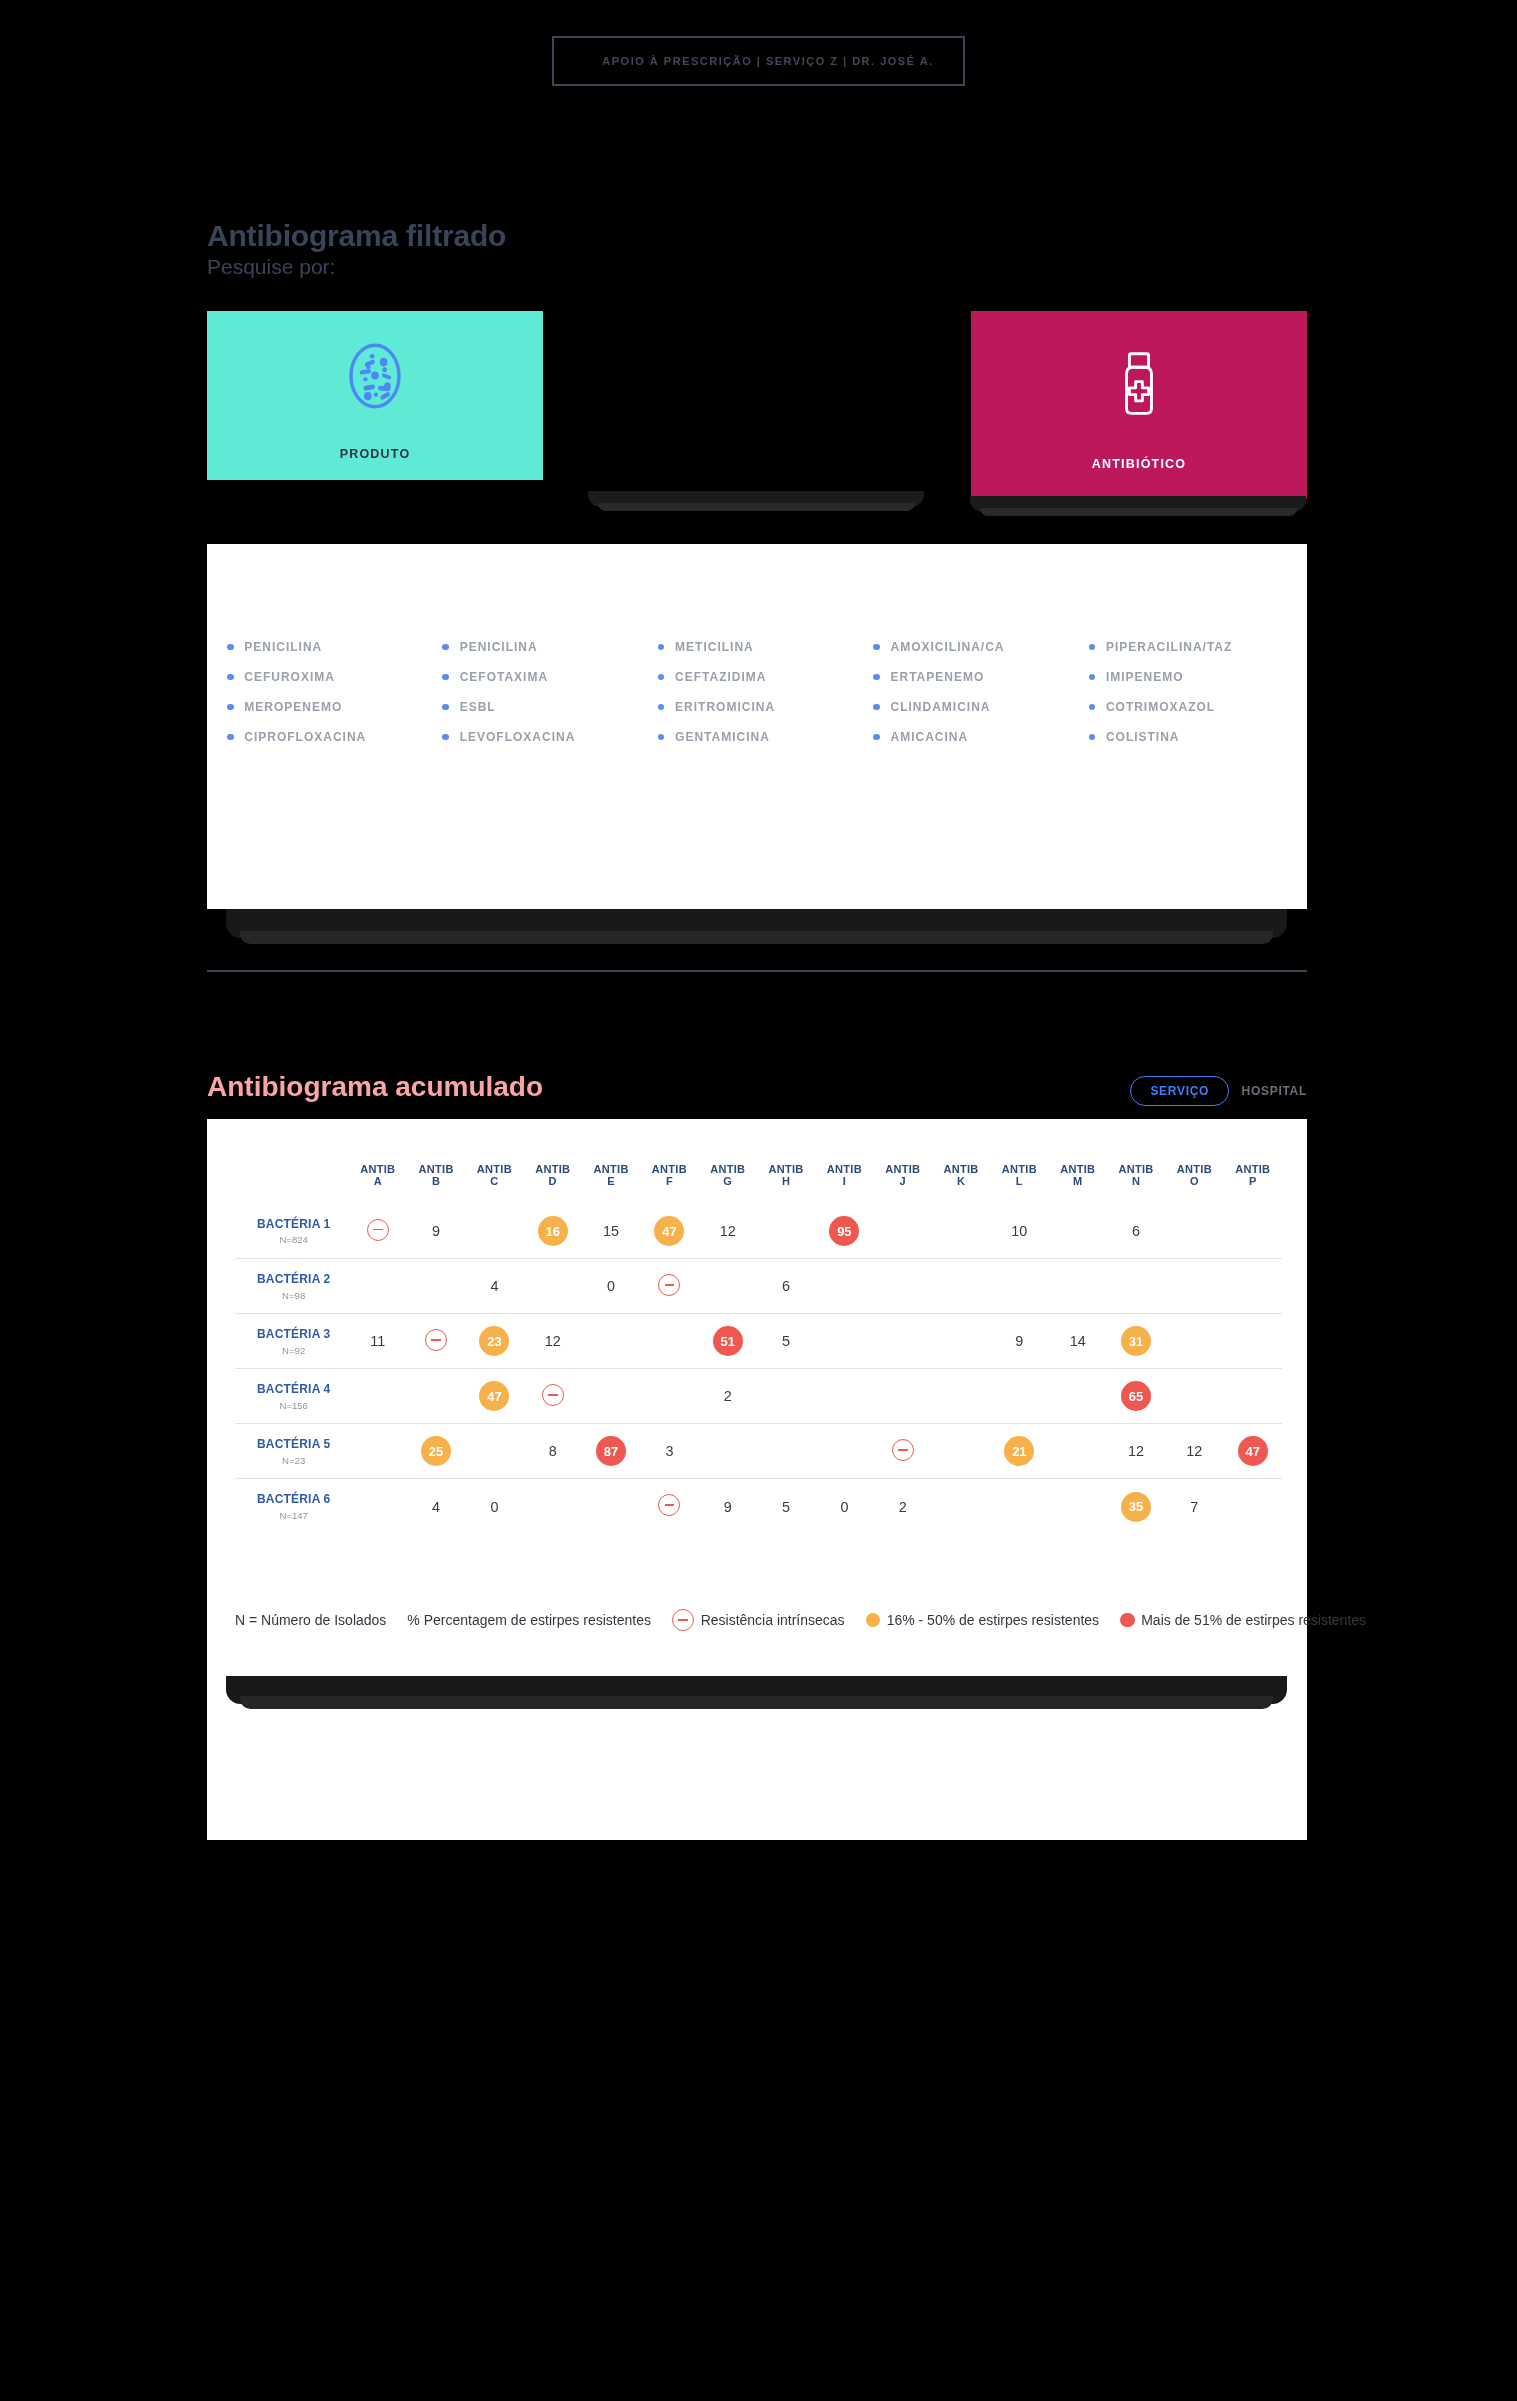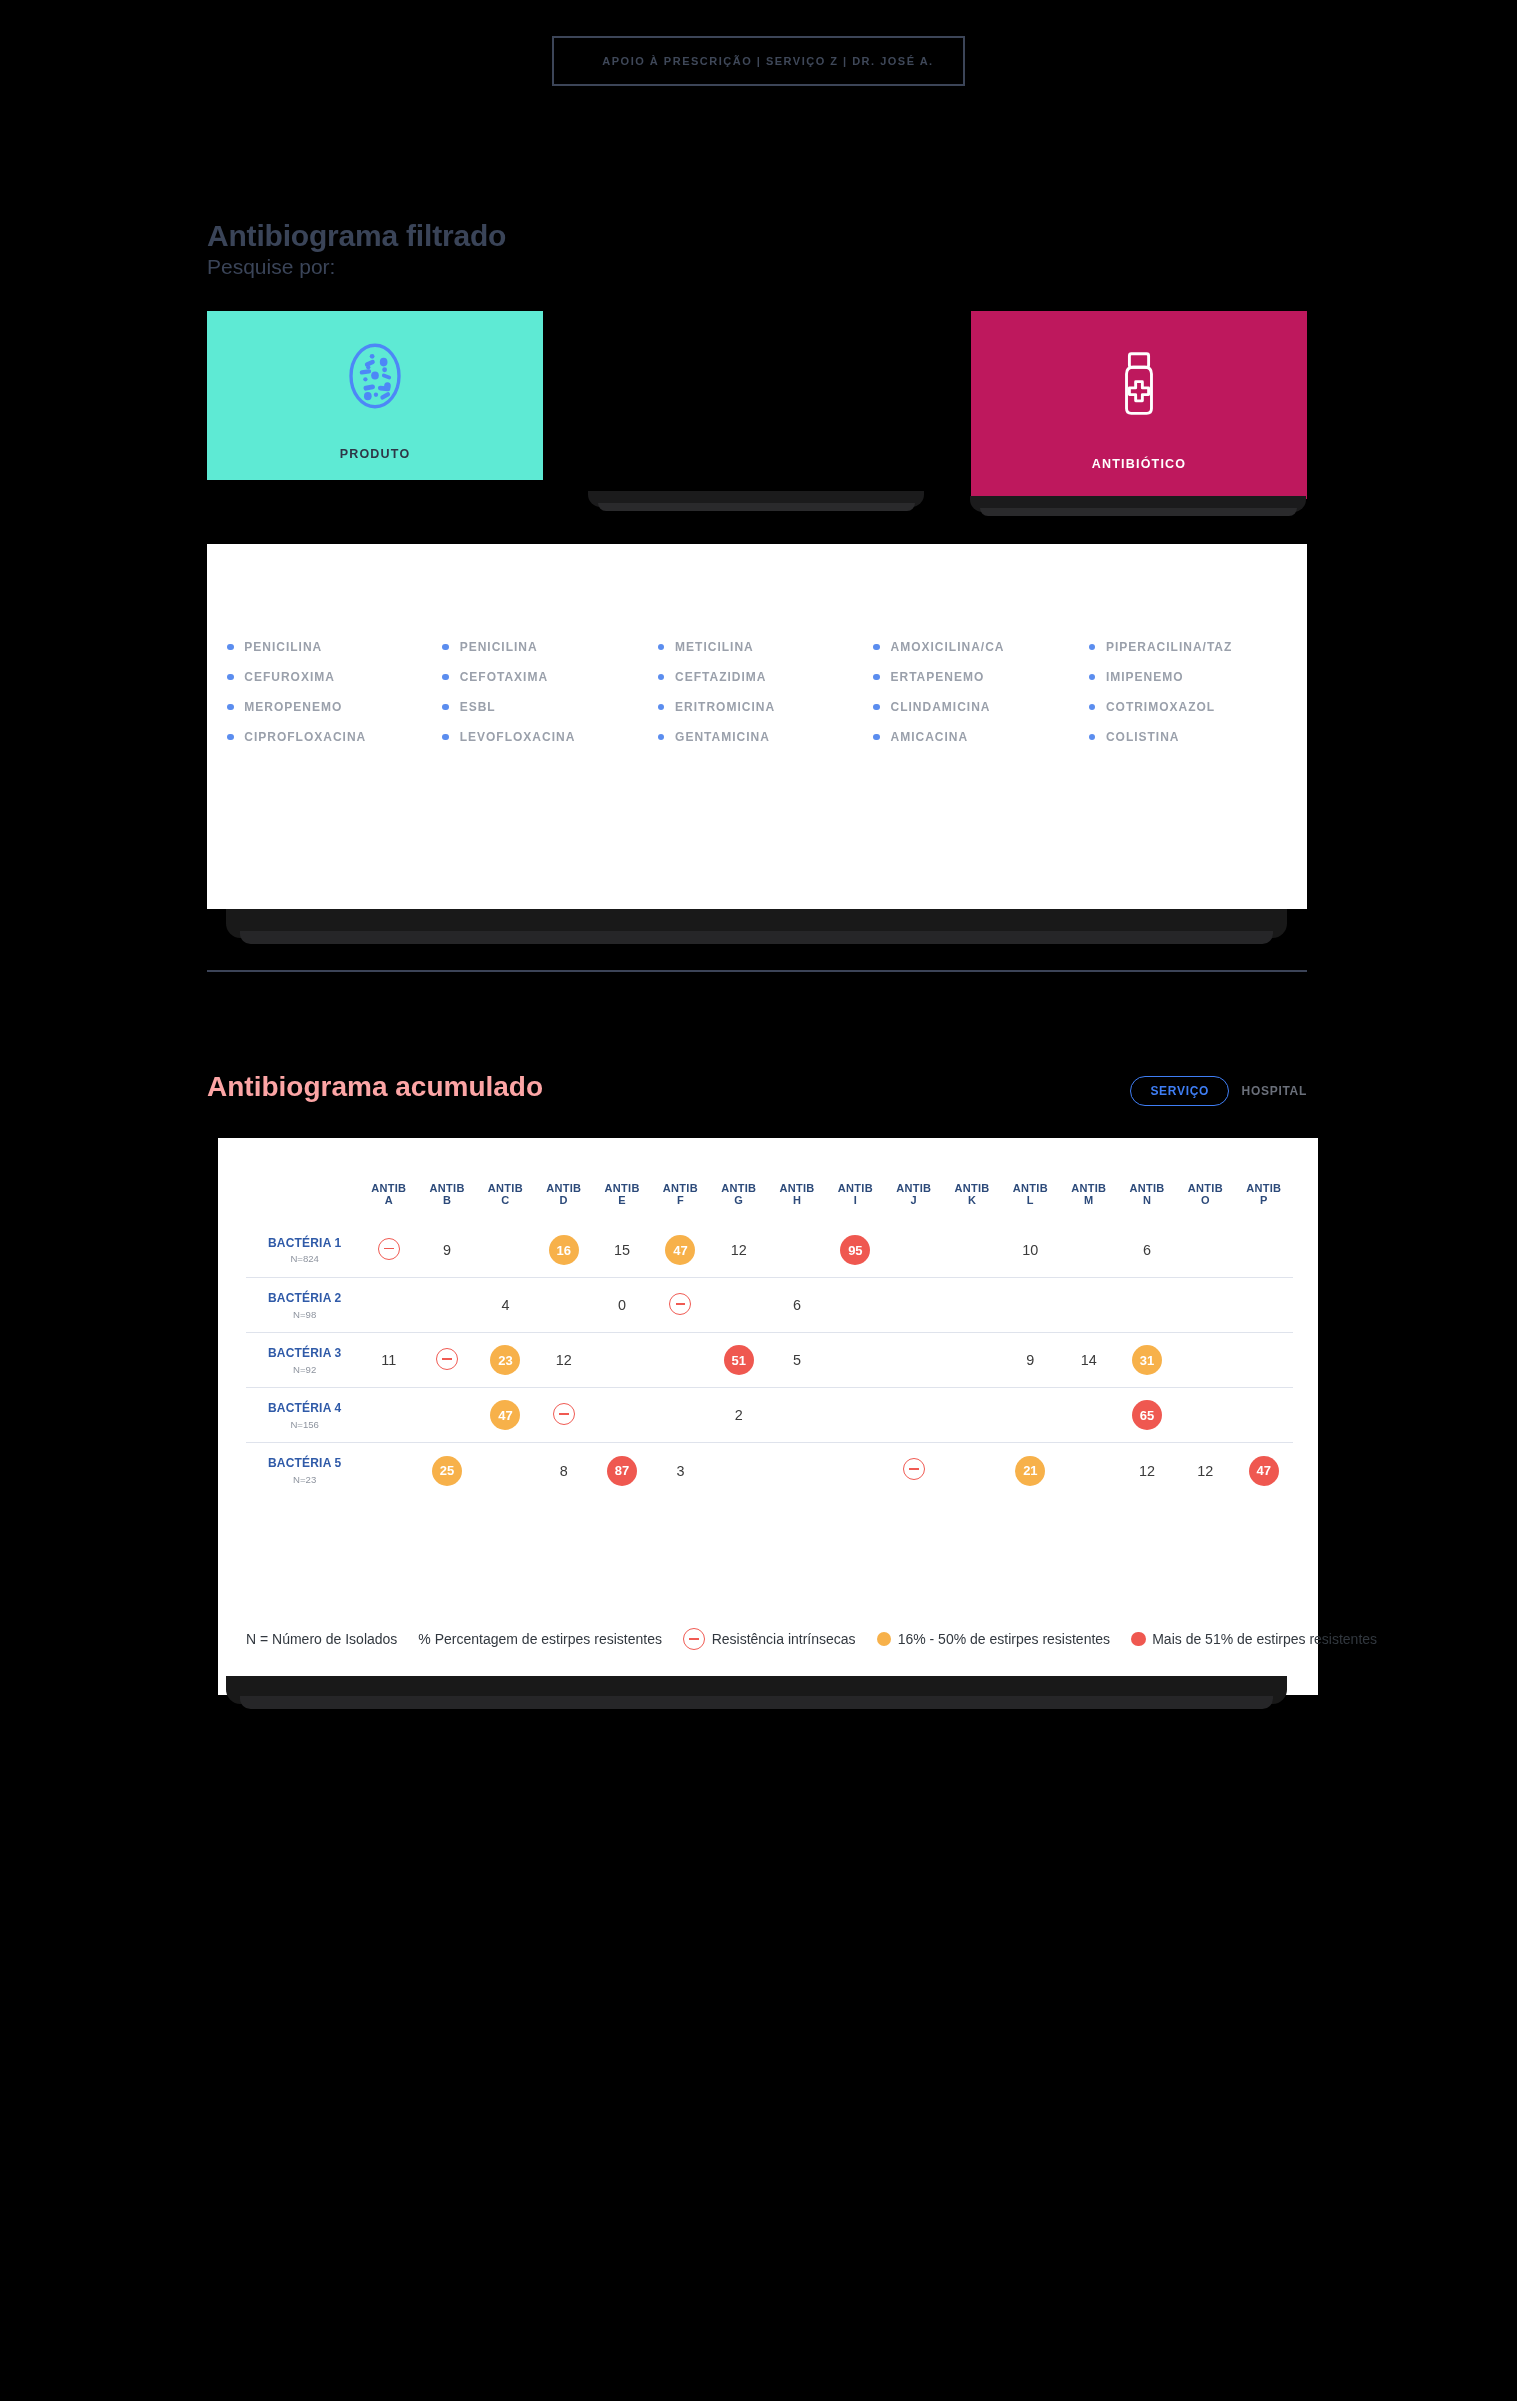--- a/index.html
+++ b/index.html
@@ -84,23 +84,22 @@
   }
   .toggle .pill{
     border:1.9px solid #3f7ef5; border-radius:19px; padding:7.2px 19px;
     color:#3f7ef5; font-size:12px; font-weight:700; letter-spacing:0.7px;
   }
   .toggle .plain{
     color:#6a6f7a; font-size:12px; font-weight:700; letter-spacing:0.7px;
   }
   
   .tb-panel{
-    position:absolute; left:218px; top:1119px; width:1100px; height:557px;
+    position:absolute; left:207px; top:1119px; width:1100px; height:721px;
     background:#fff;
-    margin-top:19px;
   }
   .tb-shadow{
     position:absolute; left:226px; top:1676px; width:1061px; height:28px;
     background:#191919; border-radius:0 0 14.4px 14.4px;
   }
   .tb-shadow2{
     position:absolute; left:240px; top:1696px; width:1033px; height:12.5px;
     background:#262628; border-radius:0 0 10.6px 10.6px;
   }
   table.ab-table{
@@ -429,20 +428,42 @@
           <td class="cell"></td>
           <td class="cell"></td>
           <td class="cell"><span class="intr"></span></td>
           <td class="cell"></td>
           <td class="cell"><span class="bubble warn">21</span></td>
           <td class="cell"></td>
           <td class="cell">12</td>
           <td class="cell">12</td>
           <td class="cell"><span class="bubble dang">47</span></td>
         </tr>
+        <tr class="r6">
+          <td class="rowhead cell">
+            <div class="bname">BACTÉRIA 6</div>
+            <div class="bn">N=147</div>
+          </td>
+          <td class="cell"></td>
+          <td class="cell">4</td>
+          <td class="cell">0</td>
+          <td class="cell"></td>
+          <td class="cell"></td>
+          <td class="cell"><span class="intr"></span></td>
+          <td class="cell">9</td>
+          <td class="cell">5</td>
+          <td class="cell">0</td>
+          <td class="cell">2</td>
+          <td class="cell"></td>
+          <td class="cell"></td>
+          <td class="cell"></td>
+          <td class="cell"><span class="bubble warn">35</span></td>
+          <td class="cell">7</td>
+          <td class="cell"></td>
+        </tr>
       </tbody>
   </table>
   <div class="legend" id="legend">
       <div class="lg">
         <span class="txt">N = Número de Isolados</span>
       </div>
       <div class="lg">
         <span class="txt">% Percentagem de estirpes resistentes</span>
       </div>
       <div class="lg">

